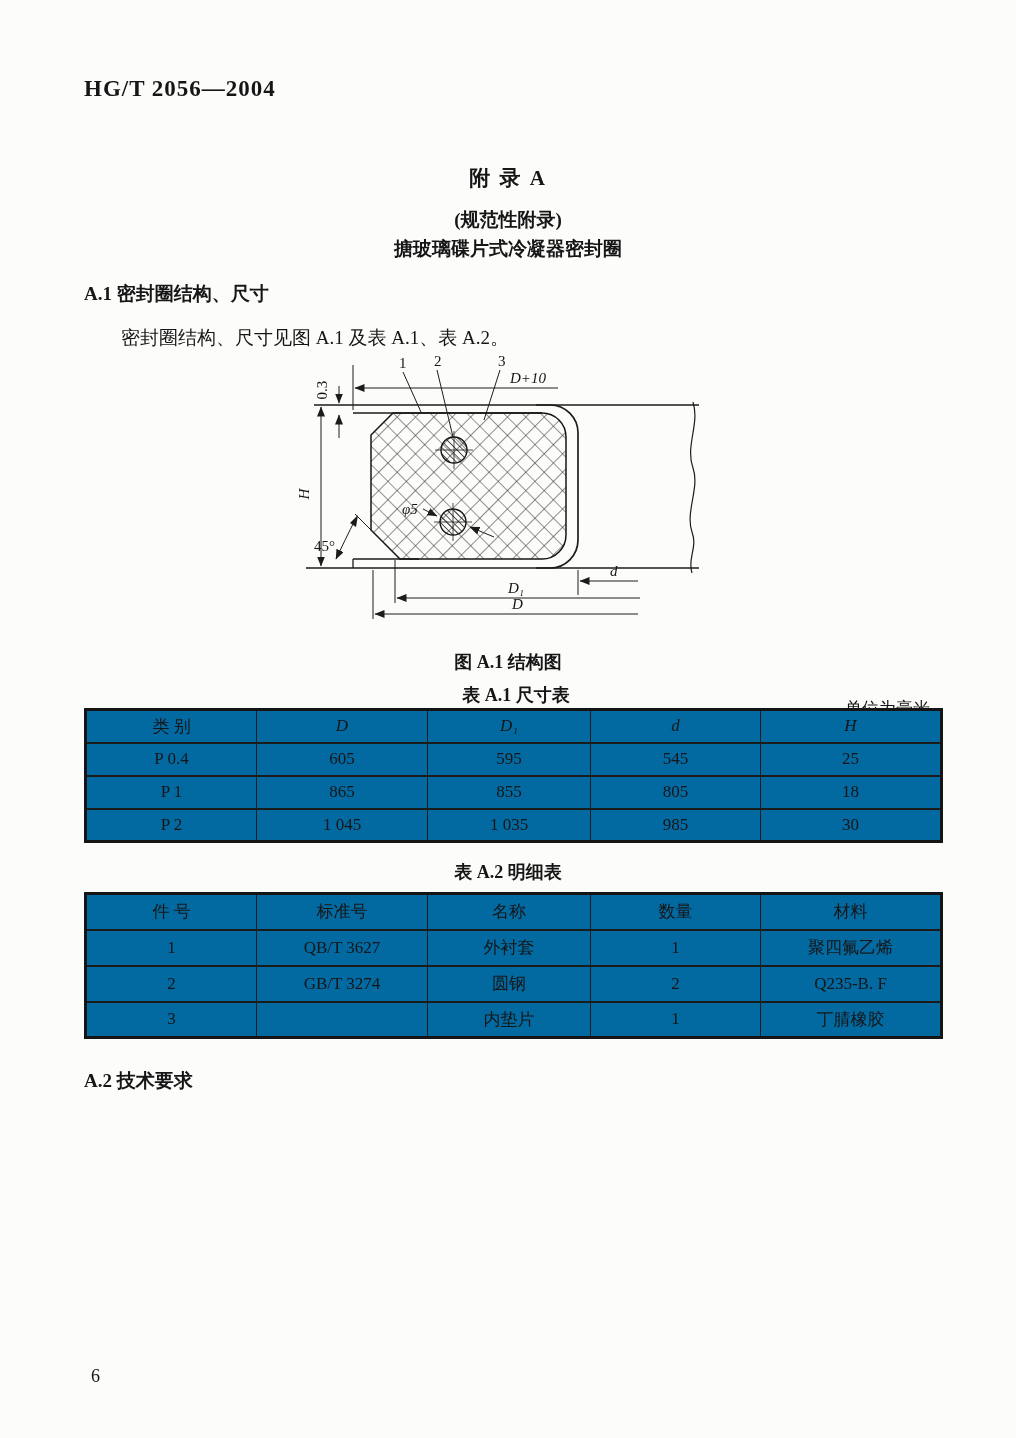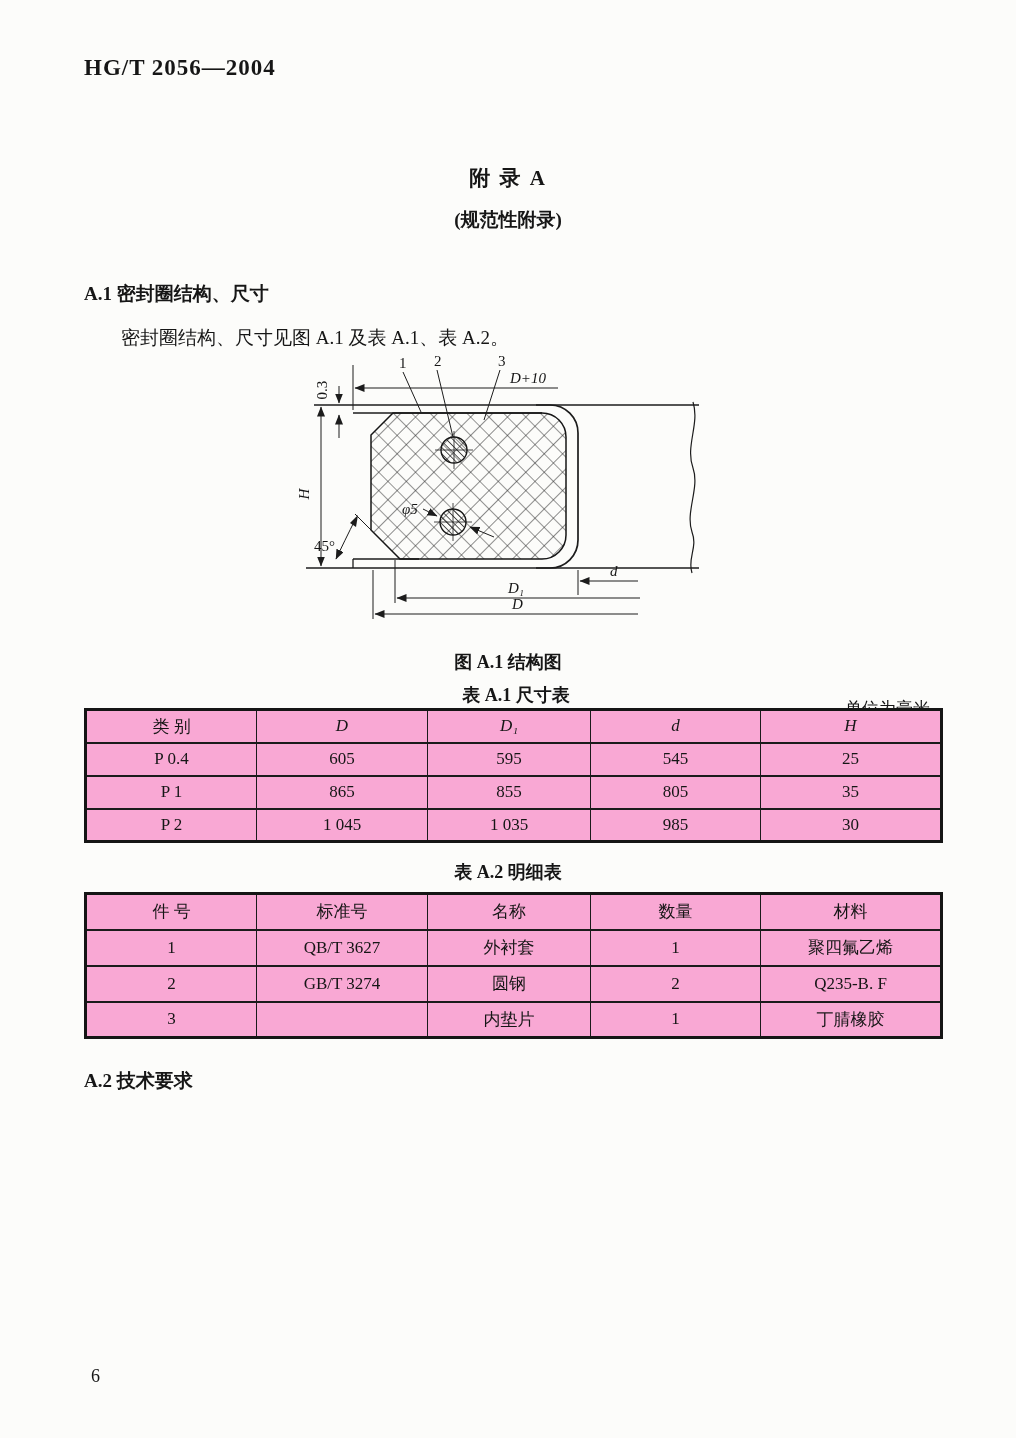--- a/index.html
+++ b/index.html
@@ -13,21 +13,21 @@
   .center { left:0; width:100%; text-align:center; }
   .doc-header { font-size:23px; font-weight:bold; letter-spacing:1px; }
   .appendix-title { font-size:21px; font-weight:bold; letter-spacing:2px; }
   .sub-title { font-size:19px; font-weight:bold; }
   .sec-head { font-size:19px; font-weight:bold; }
   .body-text { font-size:19px; line-height:40px; }
   .caption { font-size:18px; font-weight:bold; }
   .unit-note { font-size:17px; }
   table.spec {
     border-collapse:collapse; table-layout:fixed; width:856px;
-    font-size:17px; text-align:center; background:#f9a8d4;
+    font-size:17px; text-align:center; background:#0369a1;
   }
   table.spec td, table.spec th {
     border:1.6px solid #1b1b1b; font-weight:normal; vertical-align:middle;
     overflow:hidden; white-space:nowrap;
   }
   table.spec { border:3px solid #151515; }
   table.spec tr { border-top:2.2px solid #1b1b1b; }
   .t1 td, .t1 th { height:33px; }
   .t2 td, .t2 th { height:36px; }
   .mathvar { font-style:italic; font-family:"Liberation Serif","DejaVu Serif",serif; }
@@ -35,26 +35,27 @@
   svg text { fill:#161616; font-family:"Liberation Serif","DejaVu Serif",serif; }
   svg .dimtxt { font-size:15px; font-style:italic; }
   svg .plaintxt { font-size:15px; }
   svg .ln { stroke:#1c1c1c; fill:none; }
 </style>
 </head>
 <body>
 
 <div id="page">
 
-  <div class="abs doc-header" style="left:84px; top:55px;">HG/T 2056—2004</div>
+  <div class="abs doc-header" style="left:84px; top:76px;">HG/T 2056—2004</div>
 
   <div class="abs center appendix-title" style="top:164px;">附  录  A</div>
 
   <div class="abs center sub-title" style="top:207px;">(规范性附录)</div>
 
+  <div class="abs center sub-title" style="top:236px;">搪玻璃碟片式冷凝器密封圈</div>
 
   <div class="abs sec-head" style="left:84px; top:281px;">A.1  密封圈结构、尺寸</div>
 
   <div class="abs body-text" style="left:121px; top:318px;">密封圈结构、尺寸见图 A.1 及表 A.1、表 A.2。</div>
 
   <svg class="abs" style="left:296px; top:352px;" width="424" height="294" viewBox="0 0 424 294">
     <defs>
       <marker id="arw" markerWidth="11" markerHeight="8" refX="9.5" refY="4" orient="auto" markerUnits="userSpaceOnUse">
         <path d="M0,0 L10,4 L0,8 Z" fill="#1c1c1c"></path>
       </marker>
@@ -151,21 +152,21 @@
       <td>605</td>
       <td>595</td>
       <td>545</td>
       <td>25</td>
     </tr>
     <tr>
       <td>P 1</td>
       <td>865</td>
       <td>855</td>
       <td>805</td>
-      <td>35</td>
+      <td>18</td>
     </tr>
     <tr>
       <td>P 2</td>
       <td>1 045</td>
       <td>1 035</td>
       <td>985</td>
       <td>30</td>
     </tr>
   </tbody>
     </table>

